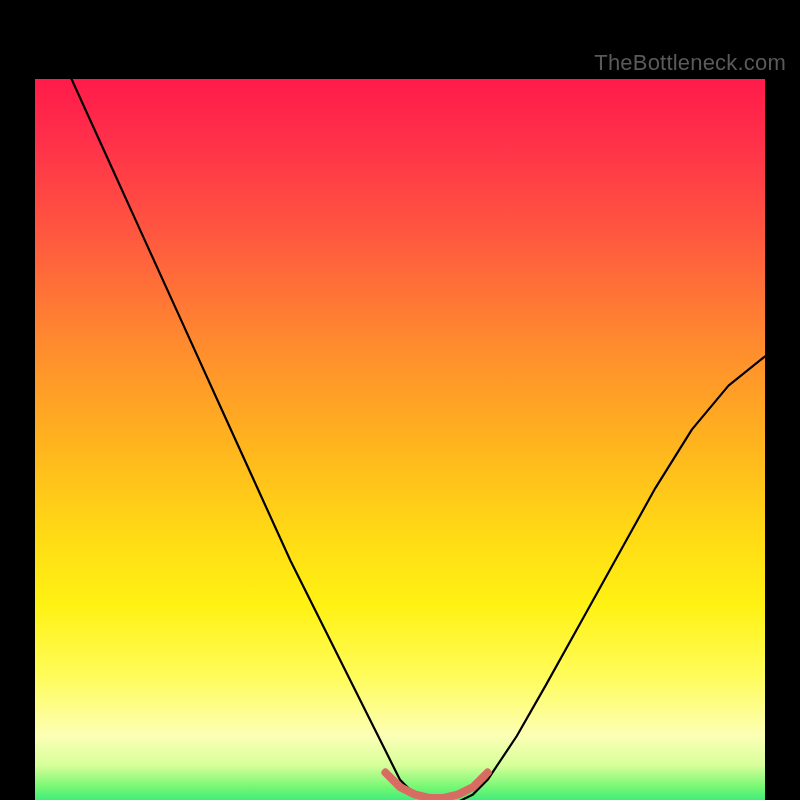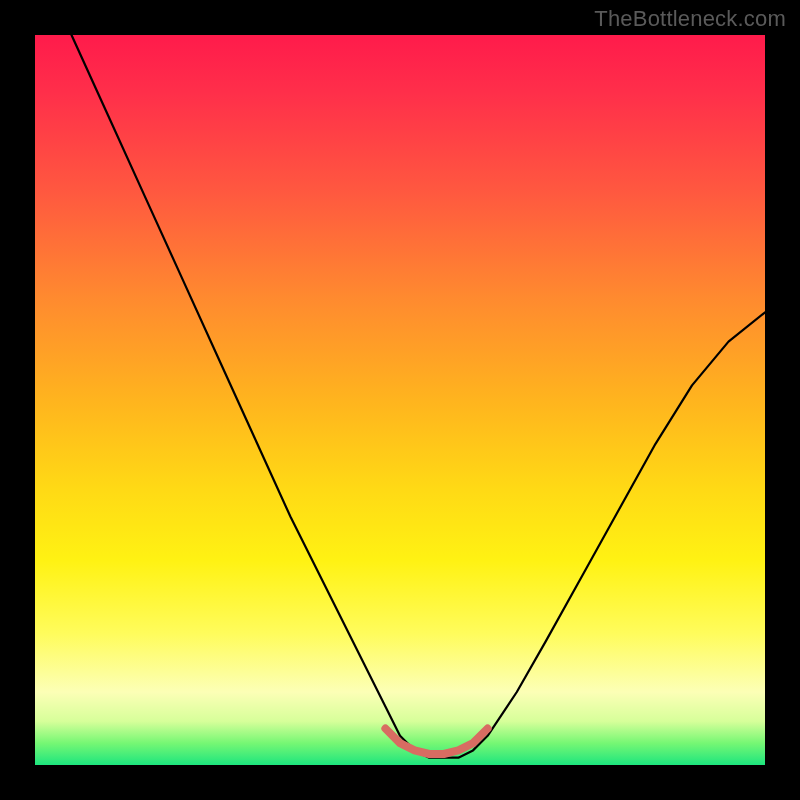--- a/index.html
+++ b/index.html
@@ -9,20 +9,21 @@
     height: 800px;
     background: #000;
     overflow: hidden;
     font-family: Arial, Helvetica, sans-serif;
   }
   .frame {
     position: relative;
     width: 800px;
     height: 704px;
     background: #000;
+    margin-top: 44px;
   }
   .plot-area {
     position: absolute;
     left: 35px;
     top: 35px;
     width: 730px;
     height: 730px;
     
     background: linear-gradient(
       to bottom,

